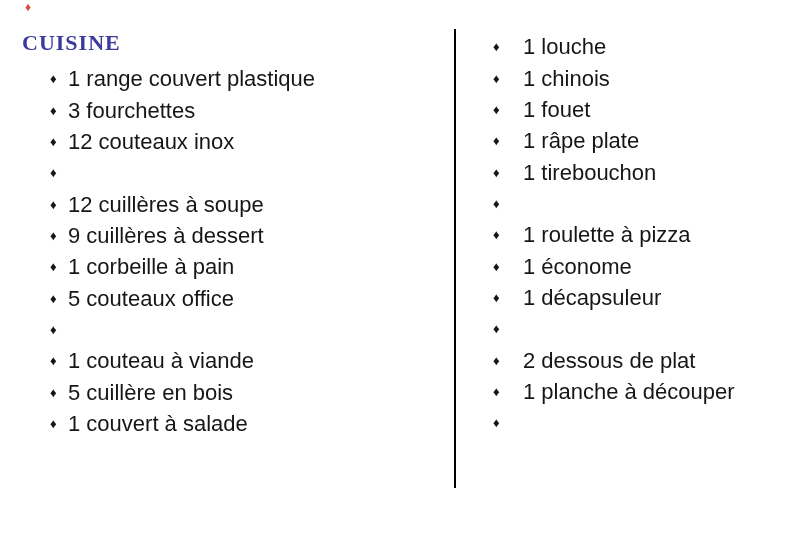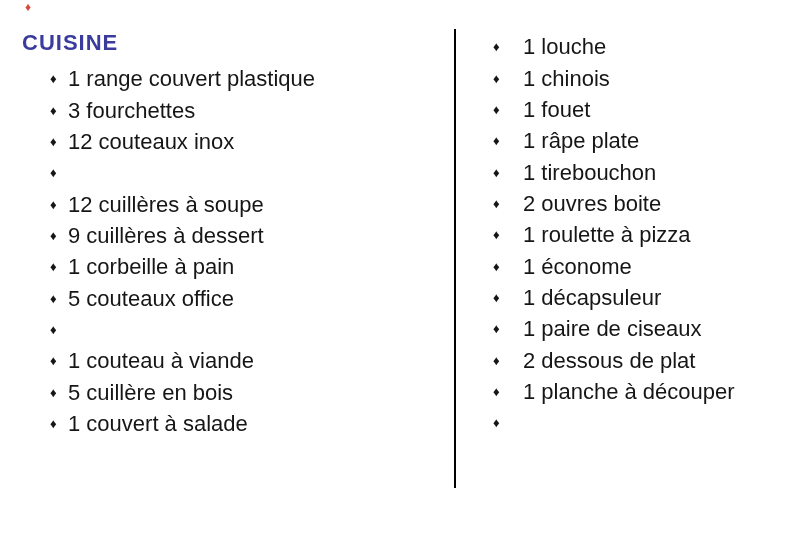--- a/index.html
+++ b/index.html
@@ -28,20 +28,21 @@
   .title {
     position: absolute;
     left: 22px;
     top: 31px;
     margin: 0;
     font-size: 22px;
     line-height: 24px;
     font-weight: bold;
     letter-spacing: 1px;
     color: var(--title_color, #3b3b9d);
+    font-family: Liberation Serif, serif;
   }
   .divider {
     position: absolute;
     left: 454px;
     top: 29px;
     width: 2px;
     height: 459px;
     background: var(--divider_color, #000000);
   }
   .col {
@@ -144,37 +145,35 @@
       <li>
         <span class="bullet">♦</span>
         <span class="item-text">1 râpe plate</span>
       </li>
       <li>
         <span class="bullet">♦</span>
         <span class="item-text">1 tirebouchon</span>
       </li>
       <li>
         <span class="bullet">♦</span>
-        <span class="item-text">2 ouvres boite</span>
       </li>
       <li>
         <span class="bullet">♦</span>
         <span class="item-text">1 roulette à pizza</span>
       </li>
       <li>
         <span class="bullet">♦</span>
         <span class="item-text">1 économe</span>
       </li>
       <li>
         <span class="bullet">♦</span>
         <span class="item-text">1 décapsuleur</span>
       </li>
       <li>
         <span class="bullet">♦</span>
-        <span class="item-text">1 paire de ciseaux</span>
       </li>
       <li>
         <span class="bullet">♦</span>
         <span class="item-text">2 dessous de plat</span>
       </li>
       <li>
         <span class="bullet">♦</span>
         <span class="item-text">1 planche à découper</span>
       </li>
       <li>

